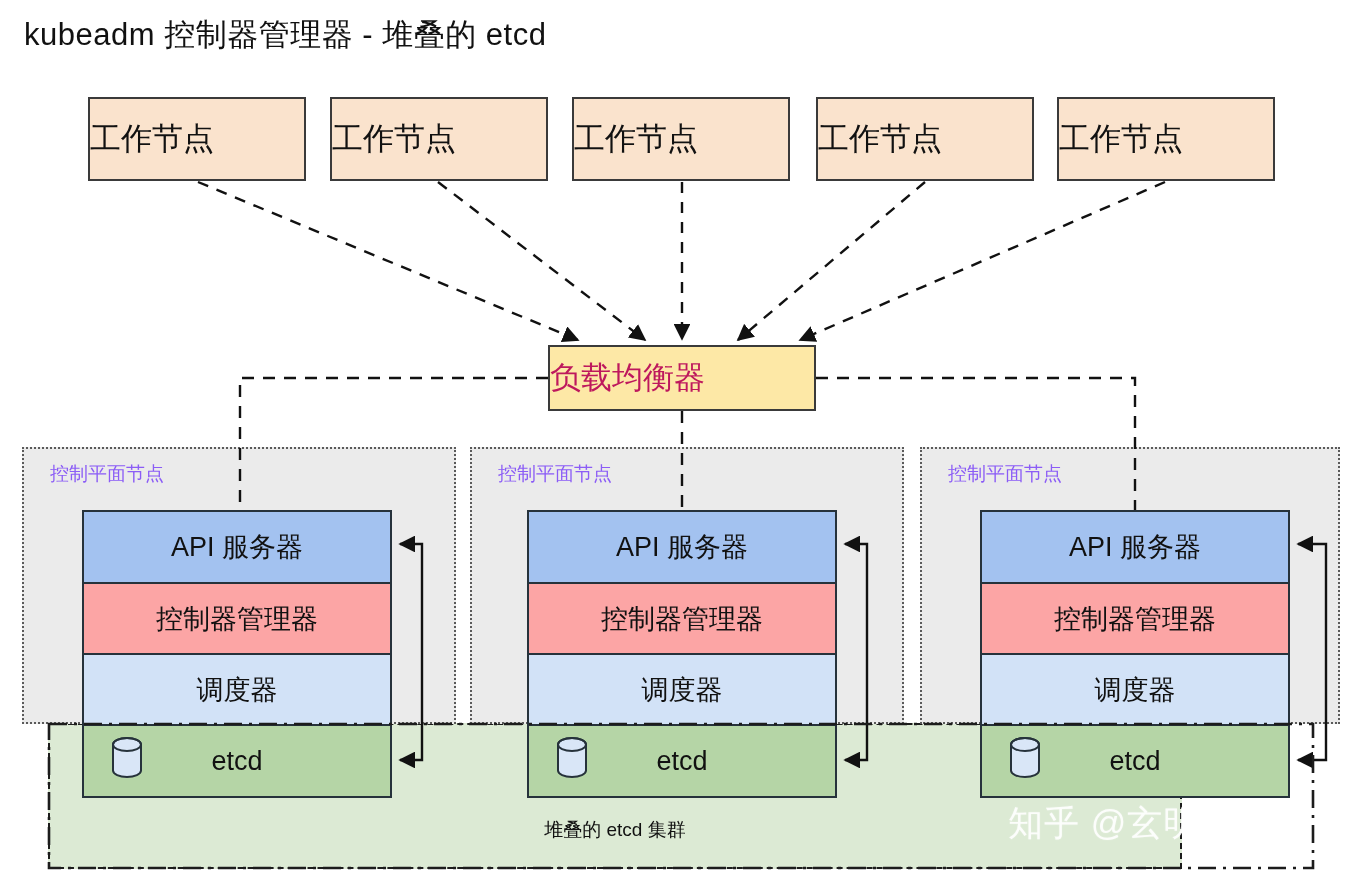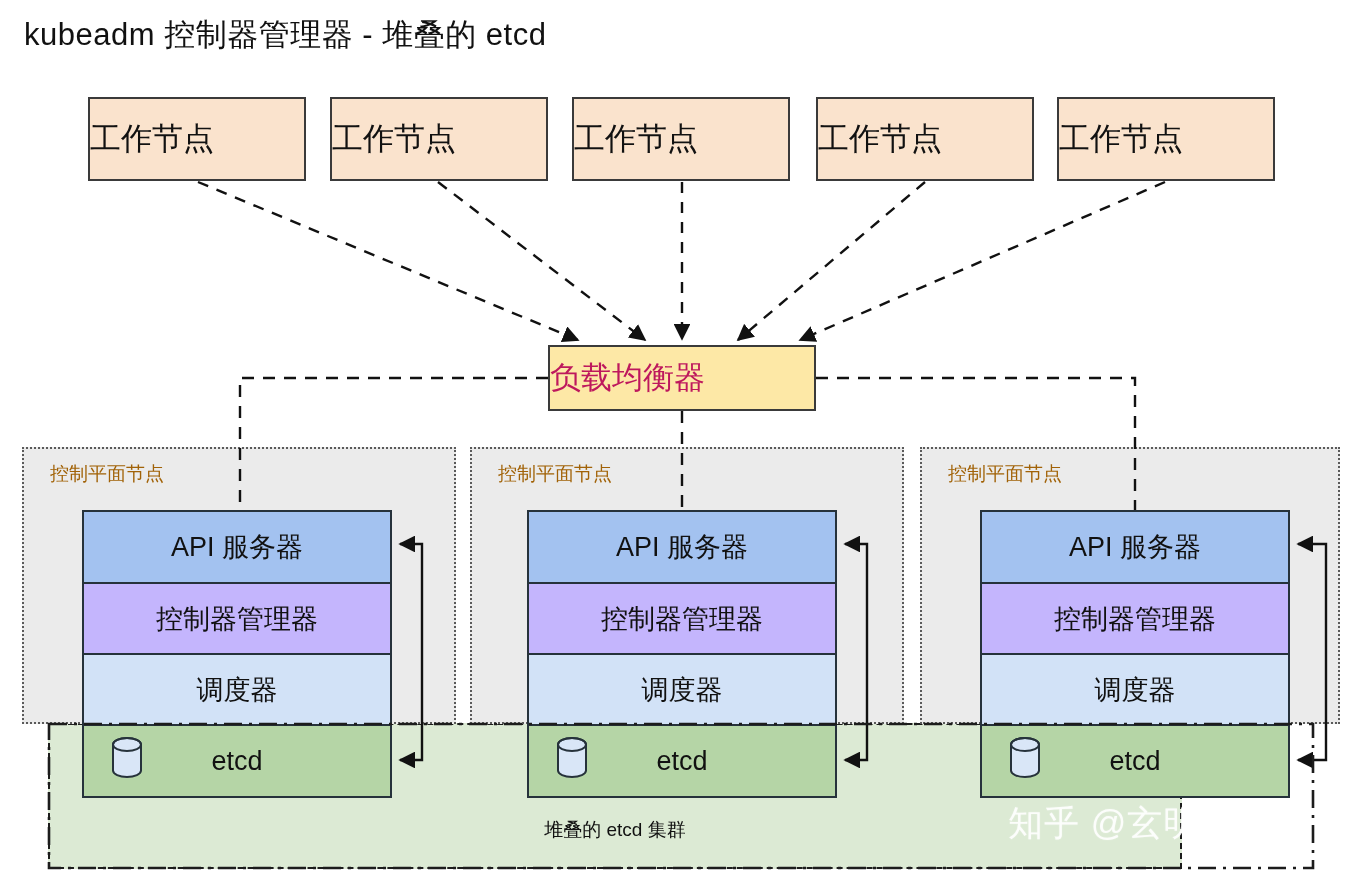--- a/index.html
+++ b/index.html
@@ -44,35 +44,35 @@
   }
 
   
   .cp-node{
     position:absolute;box-sizing:border-box;
     background:#ebebeb;
     border:2px dotted #5a5a5a;
   }
   .cp-node-label{
     position:absolute;left:26px;top:12px;
-    font-size:19px;color:#a16207;white-space:nowrap;
+    font-size:19px;color:#8b5cf6;white-space:nowrap;
   }
 
   
   .stack{position:absolute;box-sizing:border-box;border:2px solid #26323b;}
   .comp{
     box-sizing:border-box;
     display:flex;align-items:center;justify-content:center;
     font-size:27px;color:#111;
     border-bottom:2px solid #26323b;
     position:relative;
   }
   .comp:last-child{border-bottom:none;}
   .comp.apiserver{background:#a3c2f0;}
-  .comp.ctrlmgr{background:#c4b5fd;align-items:center;}
+  .comp.ctrlmgr{background:#fca5a5;align-items:center;}
   .comp.sched{background:#d2e2f7;text-align:right;}
   .comp.etcd{background:#b5d5a6;}
 
   .db-icon{position:absolute;left:26px;top:50%;transform:translateY(-50%);}
 
   .wm{
     position:absolute;
     font-size:35px;color:rgba(255,255,255,.88);
     white-space:nowrap;letter-spacing:1px;
     text-shadow:0 0 2px rgba(255,255,255,.35);

